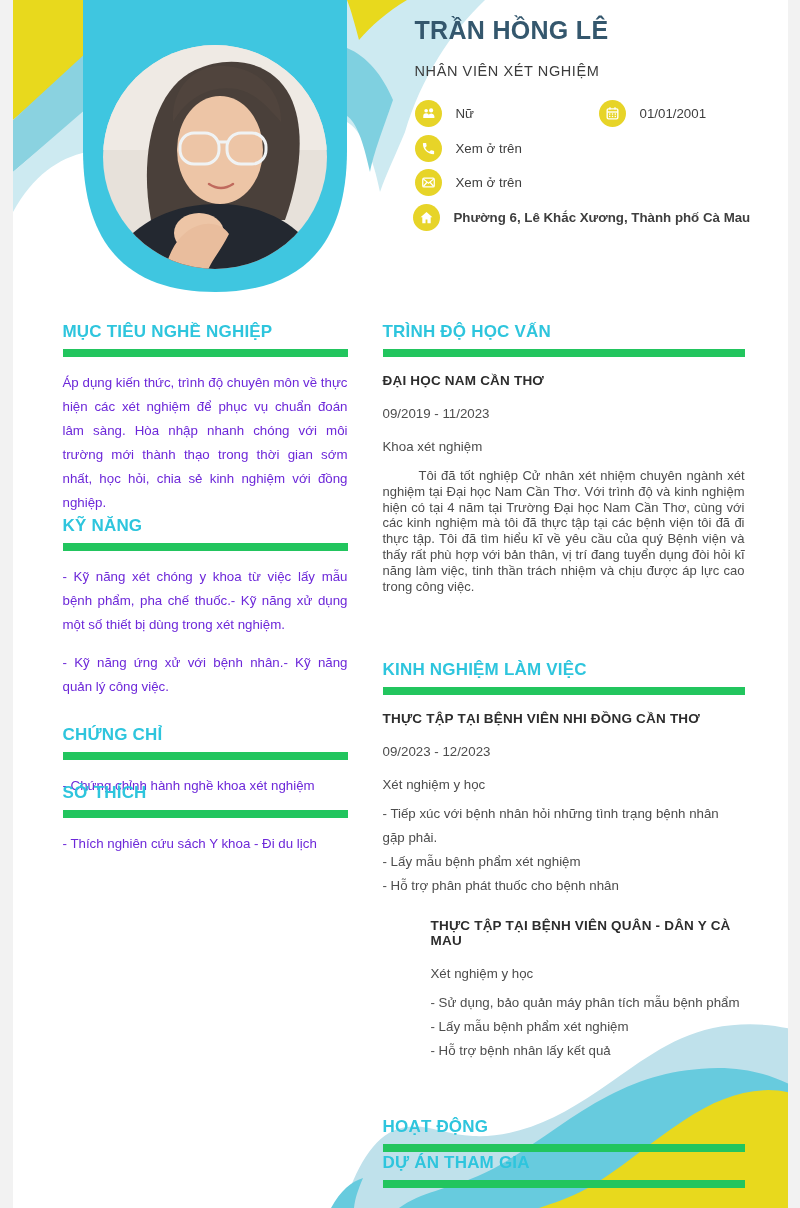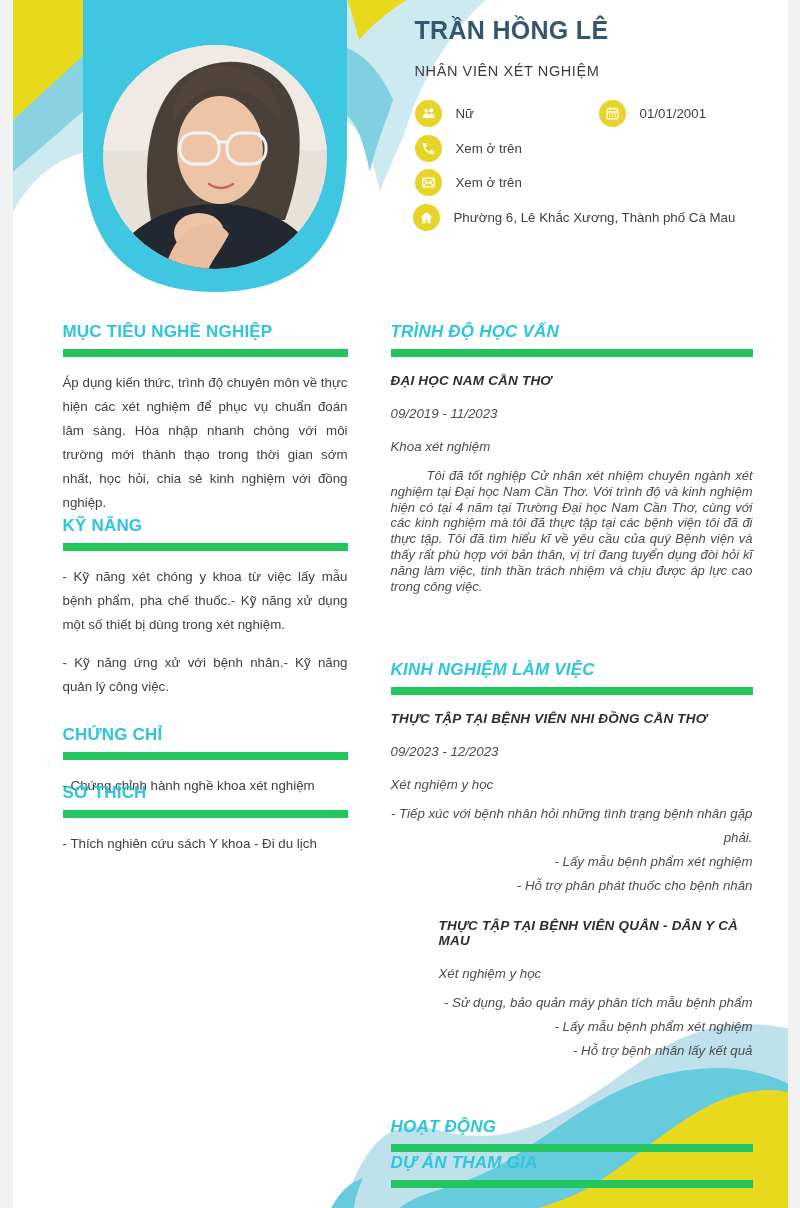--- a/index.html
+++ b/index.html
@@ -26,42 +26,42 @@
   .icon-circle {
     width:27px; height:27px; border-radius:50%; background:#e7d428;
     display:flex; align-items:center; justify-content:center; flex:0 0 27px;
   }
   .icon-circle svg { width:15px; height:15px; display:block; }
   .contact-value { font-size:13.3px; color:#3e3e3e; white-space:nowrap; }
 
   
   .section { position:absolute; z-index:3; }
   .left-col  { left:50px;  width:285px; }
-  .right-col { left:378px; width:362px;font-style:italic; }
+  .right-col { left:370px; width:362px; }
   .section h2 {
     margin:0; padding-bottom:7px;
     font-size:17px; font-weight:bold; letter-spacing:.2px;
     color:#2ec5dd; border-bottom:8px solid #22c55e;
   }
   .body-text {
     margin:14px 0 0 0; font-size:13.3px; line-height:24px;
-    color:#404040; text-align:justify;
+    color:#6d28d9; text-align:justify;
   }
   .body-text.tight { }
   .entry-title {
     margin:16px 0 0 0; font-size:13.5px; font-weight:bold;
     color:#2d2d2d; letter-spacing:.2px;
   }
   .entry-line { margin:18px 0 0 0; font-size:13.3px; color:#4d4d4d; }
   .edu-desc {
     margin:14px 0 0 0; font-size:13px; line-height:15.8px;
     text-indent:36px; text-align:justify; color:#4d4d4d;
   }
   .bullets { margin:10px 0 0 0; }
-  .bullets p { margin:0; font-size:13.3px; line-height:24px; color:#4d4d4d; text-align:right; }
+  .bullets p { margin:0; font-size:13.3px; line-height:24px; color:#4d4d4d; text-align:left; }
   .job2 { margin-top:20px;margin-left:48px; }
 </style>
 </head>
 <body>
 
 <div class="page">
 
   <svg class="decor decor-top" width="800" height="300" viewBox="0 0 800 300">
     <defs>
       <clipPath id="avatarClip">
@@ -153,21 +153,21 @@
       <svg viewBox="0 0 24 24" fill="none" stroke="#fff" stroke-width="2">
         <rect x="2.8" y="5" width="18.4" height="14" rx="2"></rect>
         <polyline points="3.5,6.2 12,13 20.5,6.2"></polyline>
         <line x1="4" y1="18" x2="9.6" y2="11.6"></line>
         <line x1="20" y1="18" x2="14.4" y2="11.6"></line>
       </svg>
     </span>
     <span class="contact-value">Xem ở trên</span>
   </div>
 
-  <div class="contact" style="left:400px; top:204px;">
+  <div class="contact" style="left:400px; top:204px;font-weight:bold;">
     <span class="icon-circle">
       <svg viewBox="0 0 24 24" fill="#fff">
         <path d="M12 3 2.5 11.5 h2.8 V21 h5.2 v-6 h3 v6 h5.2 v-9.5 h2.8 Z"></path>
       </svg>
     </span>
     <span class="contact-value">Phường 6, Lê Khắc Xương, Thành phố Cà Mau</span>
   </div>
 
   <section class="section left-col" style="top:322px;">
     <h2>MỤC TIÊU NGHỀ NGHIỆP</h2>

